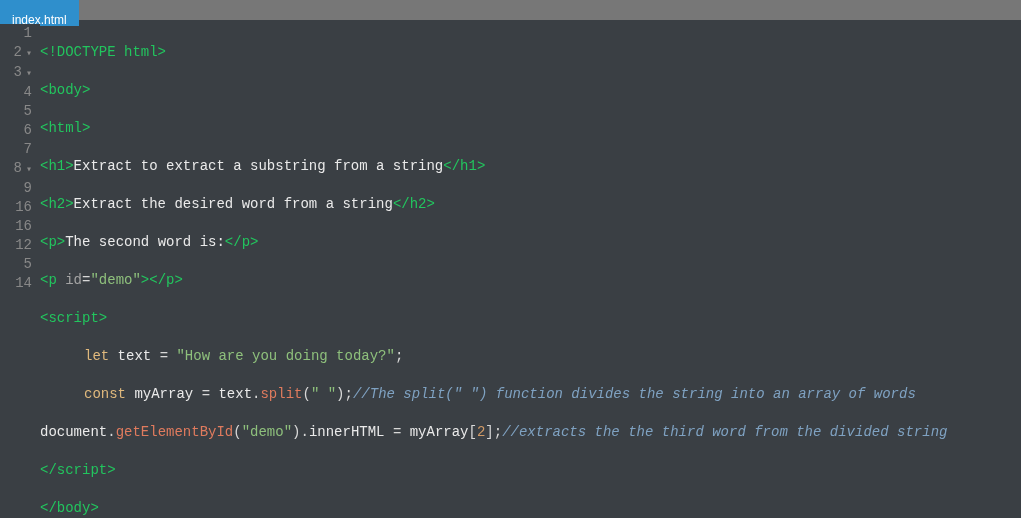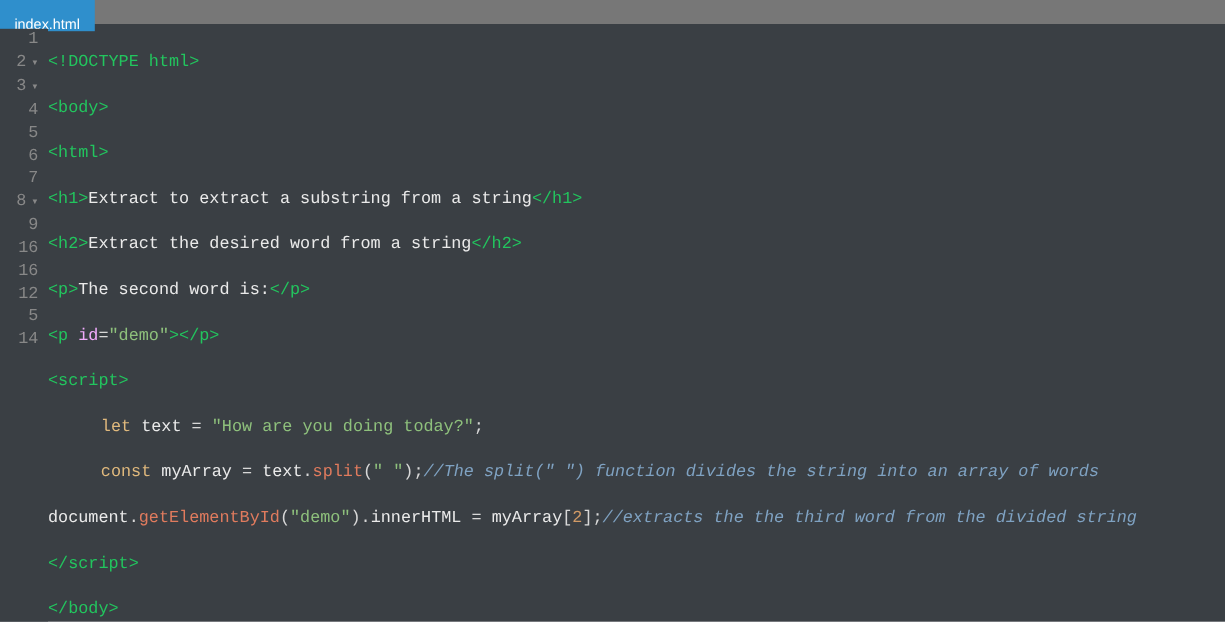--- a/index.html
+++ b/index.html
@@ -18,21 +18,21 @@
     .fold-arrow { color: #888; font-size: 10px; margin-left: 2px; display: inline-block; width: 8px; }
     
     
     .c-tag { color: #22c55e; text-align: center; }
     .c-comment { color: #7fa2c2; font-style: italic; }
     .c-string { color: #8ec07c; }
     .c-keyword { color: #e0b97d; margin-left: 44px; }
     .c-func { color: #e07b5e; }
     .c-dot { color: #d8d8d8; }
     .c-num { color: #d19a66; }
-    .c-attr { color: #f0abfc; }
+    .c-attr { color: #a3a3a3; }
     .c-punc { color: #d8d8d8; }
   </style>
 </head>
 <body>
 
 <div class="editor-pane">
   <div class="tab-bar">
     <div class="tab">index.html</div>
   </div>
   <div class="code-area">

